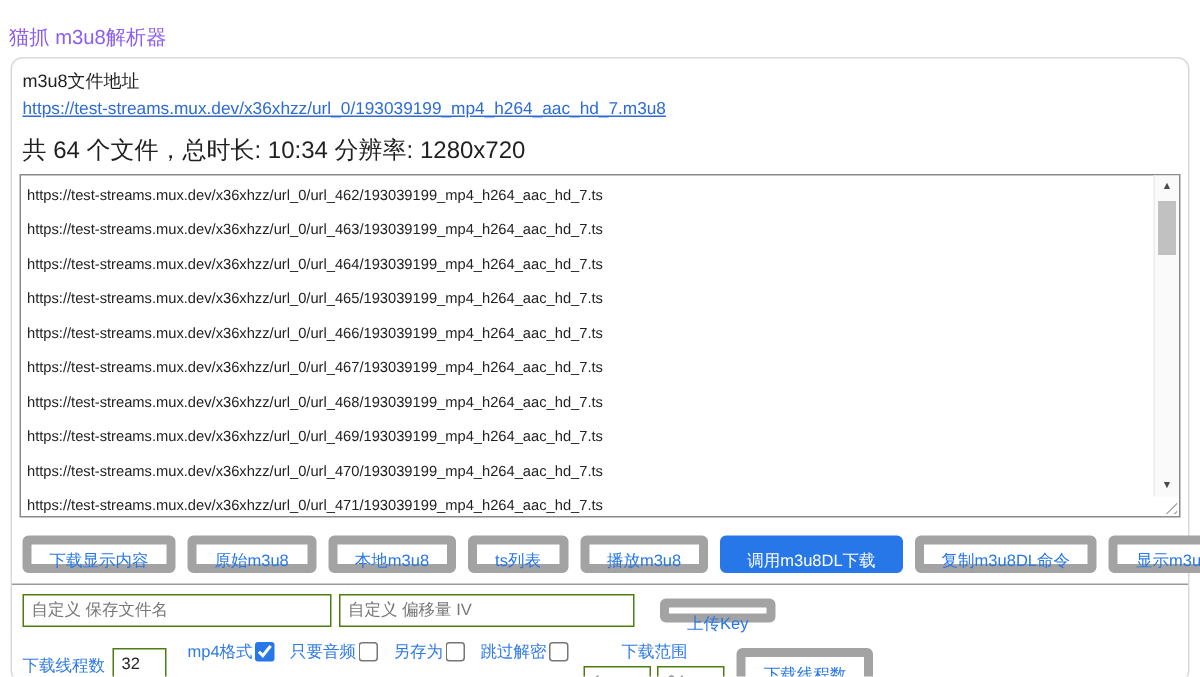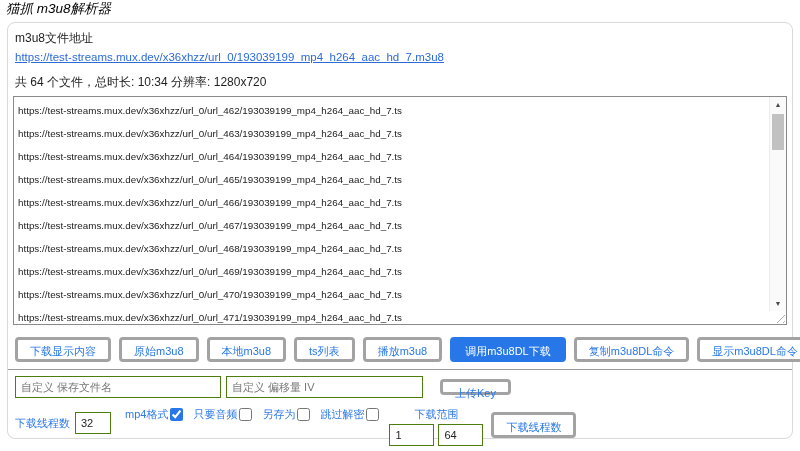--- a/index.html
+++ b/index.html
@@ -1,43 +1,43 @@
 <!DOCTYPE html>
 <html><head>
 <meta charset="utf-8">
 <style>
   * { box-sizing: border-box; margin: 0; padding: 0; }
   html,body { width: 800px; height: 451px; background: #fff; overflow: hidden;
     font-family: "Liberation Sans", sans-serif; color: #1f1f1f; }
-  .page-title { margin: 0 0 0 6px; font-size: 13.5px; color: #000000; font-style: italic; }
+  .page-title { margin: 16px 0 0 6px; font-size: 13.5px; color: #8b5cf6; }
   .panel { margin: 4px 7px 0 7px; height: 417px; border: 1px solid #d9d9d9;
     border-radius: 8px; background: #fff; padding: 5px 4px; }
 
   .addr-label { margin: 2px 0 0 3px; font-size: 12px; }
   .addr-link { display: inline-block; margin: 2px 0 0 3px; font-size: 11.5px;
     color: #2d6bd8; text-decoration: underline; cursor: pointer; }
-  .info-line { margin: 9px 0 5px 3px; font-size: 12px; }
+  .info-line { margin: 9px 0 5px 3px; font-size: 16px; }
 
   .listbox { position: relative; height: 229px; margin: 0 1px; border: 1px solid #8a8a8a; background: #fff; }
   .lines { height: 100%; overflow: hidden; padding: 2px 22px 0 4px;
     font-size: 9.8px; line-height: 23px; white-space: nowrap; color: #222; }
   .vscroll { position: absolute; top: 0; right: 0; width: 17px; height: calc(100% - 13px);
     background: #fafafa; border-left: 1px solid #ececec; }
   .scroll-arrow { height: 15px; display: flex; align-items: center; justify-content: center;
     font-size: 7px; color: #4a4a4a; cursor: pointer; }
   .scroll-arrow.down { position: absolute; bottom: 0; left: 0; right: 0; }
   .scroll-thumb { position: absolute; top: 17px; left: 2px; right: 2px; height: 36px;
     background: #c1c1c1; cursor: pointer; }
   .resize-grip { position: absolute; right: 1px; bottom: 1px; width: 12px; height: 12px; cursor: nwse-resize;
     background: repeating-linear-gradient(135deg, transparent 0 3px, #9a9a9a 3px 4px);
     clip-path: polygon(100% 0, 100% 100%, 0 100%); opacity: .8; }
 
   .btn-row { display: flex; gap: 8px; margin: 12px 0 0 3px; }
   .btn { font-size: 11px; height: 25px; line-height: 23px; padding: 0 12px;
-    border: 3px solid #a3a3a3; border-radius: 4px; background: #fff; color: #2777e8;
+    border: 6px solid #a3a3a3; border-radius: 4px; background: #fff; color: #2777e8;
     cursor: pointer; white-space: nowrap; }
   .btn.primary { background: #2777e8; border-color: #2777e8; color: #fff; }
 
   hr.sep { border: none; border-top: 1px solid #999; margin: 7px -4px 0 -4px; }
 
   .inputs-row { display: flex; align-items: center; margin: 6px 0 0 3px; }
   .txt { height: 22px; border: 1px solid #4d7c0f; border-radius: 0; font-size: 11px;
     padding: 0 5px; color: #222; background: #fff; font-family: "Liberation Sans", sans-serif; }
   .txt::placeholder { color: #777; }
   .in-filename { width: 206px; }

